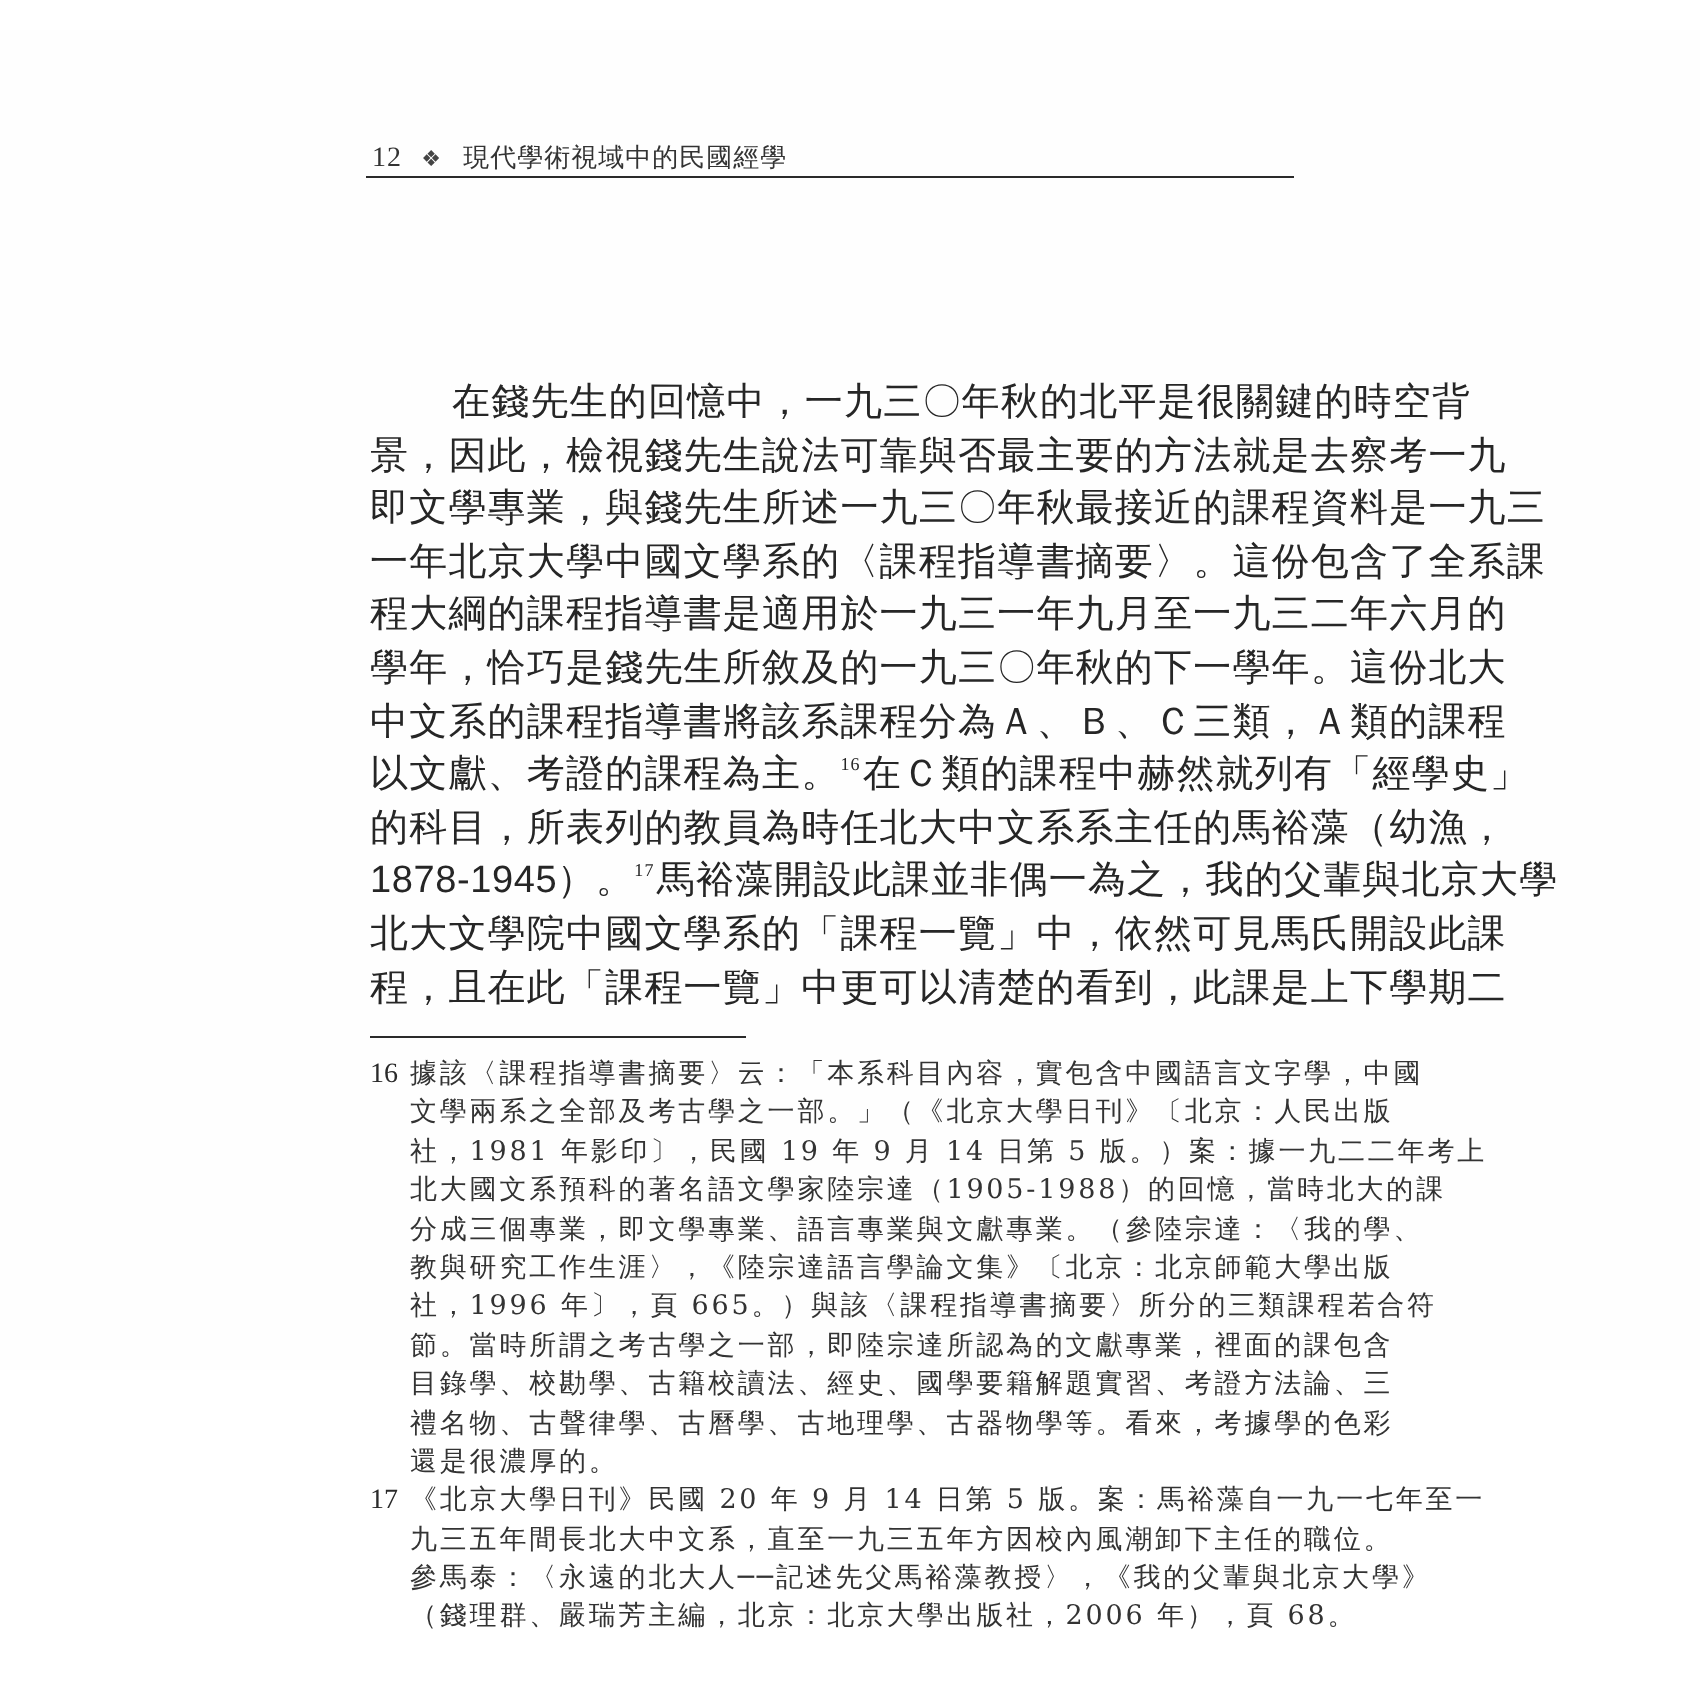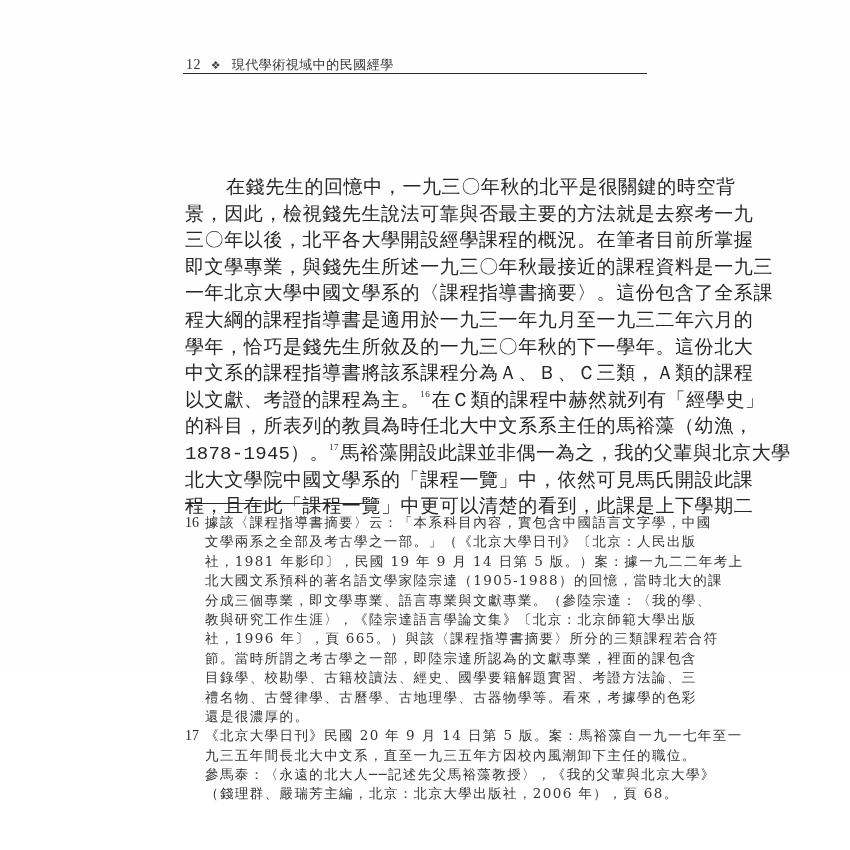--- a/index.html
+++ b/index.html
@@ -10,21 +10,21 @@
   body {
     width: 850px;
     height: 850px;
     position: relative;
     overflow: hidden;
     font-family: "DejaVu Serif", "Liberation Serif", serif;
     color: #222222;
   }
   .page {
     position: absolute;
-    left: 0; top: 0;
+    left: 0; top: 15px;
     width: 850px; height: 670px;
     background: #fefefe;
   }
   .running-head {
     position: absolute;
     left: 186px;
     top: 57px;
     font-size: 13px;
     line-height: 16px;
     color: #333333;
@@ -71,21 +71,21 @@
   sup.ref {
     font-size: 9px;
     vertical-align: top;
     line-height: 12px;
     position: relative;
     top: 2px;
     margin-right: 1px;
     font-family: "Liberation Serif", serif;
   }
   .latin {
-    font-family: Liberation Mono, monospace;
+    font-family: Liberation Sans, sans-serif;
     letter-spacing: 0.3px;
   }
   .fn-rule {
     position: absolute;
     left: 185px;
     top: 503px;
     width: 188px;
     height: 0;
     border-top: 1.3px solid #2a2a2a;
   }
@@ -123,21 +123,20 @@
   <div class="running-head">
     <span class="page-no">12</span>
     <span class="ornament">❖</span>
     <span class="book-title">現代學術視域中的民國經學</span>
   </div>
   <div class="head-rule"></div>
 
   <div class="body-text">
     <div class="body-line indent">在錢先生的回憶中，一九三〇年秋的北平是很關鍵的時空背</div>
     <div class="body-line">景，因此，檢視錢先生說法可靠與否最主要的方法就是去察考一九</div>
-    <div class="body-line">三〇年以後，北平各大學開設經學課程的概況。在筆者目前所掌握</div>
     <div class="body-line">即文學專業，與錢先生所述一九三〇年秋最接近的課程資料是一九三</div>
     <div class="body-line">一年北京大學中國文學系的〈課程指導書摘要〉。這份包含了全系課</div>
     <div class="body-line">程大綱的課程指導書是適用於一九三一年九月至一九三二年六月的</div>
     <div class="body-line">學年，恰巧是錢先生所敘及的一九三〇年秋的下一學年。這份北大</div>
     <div class="body-line">中文系的課程指導書將該系課程分為Ａ、Ｂ、Ｃ三類，Ａ類的課程</div>
     <div class="body-line">
       <span>以文獻、考證的課程為主。</span><sup class="ref">16</sup><span>在Ｃ類的課程中赫然就列有「經學史」</span>
     </div>
     <div class="body-line">的科目，所表列的教員為時任北大中文系系主任的馬裕藻（幼漁，</div>
     <div class="body-line">

